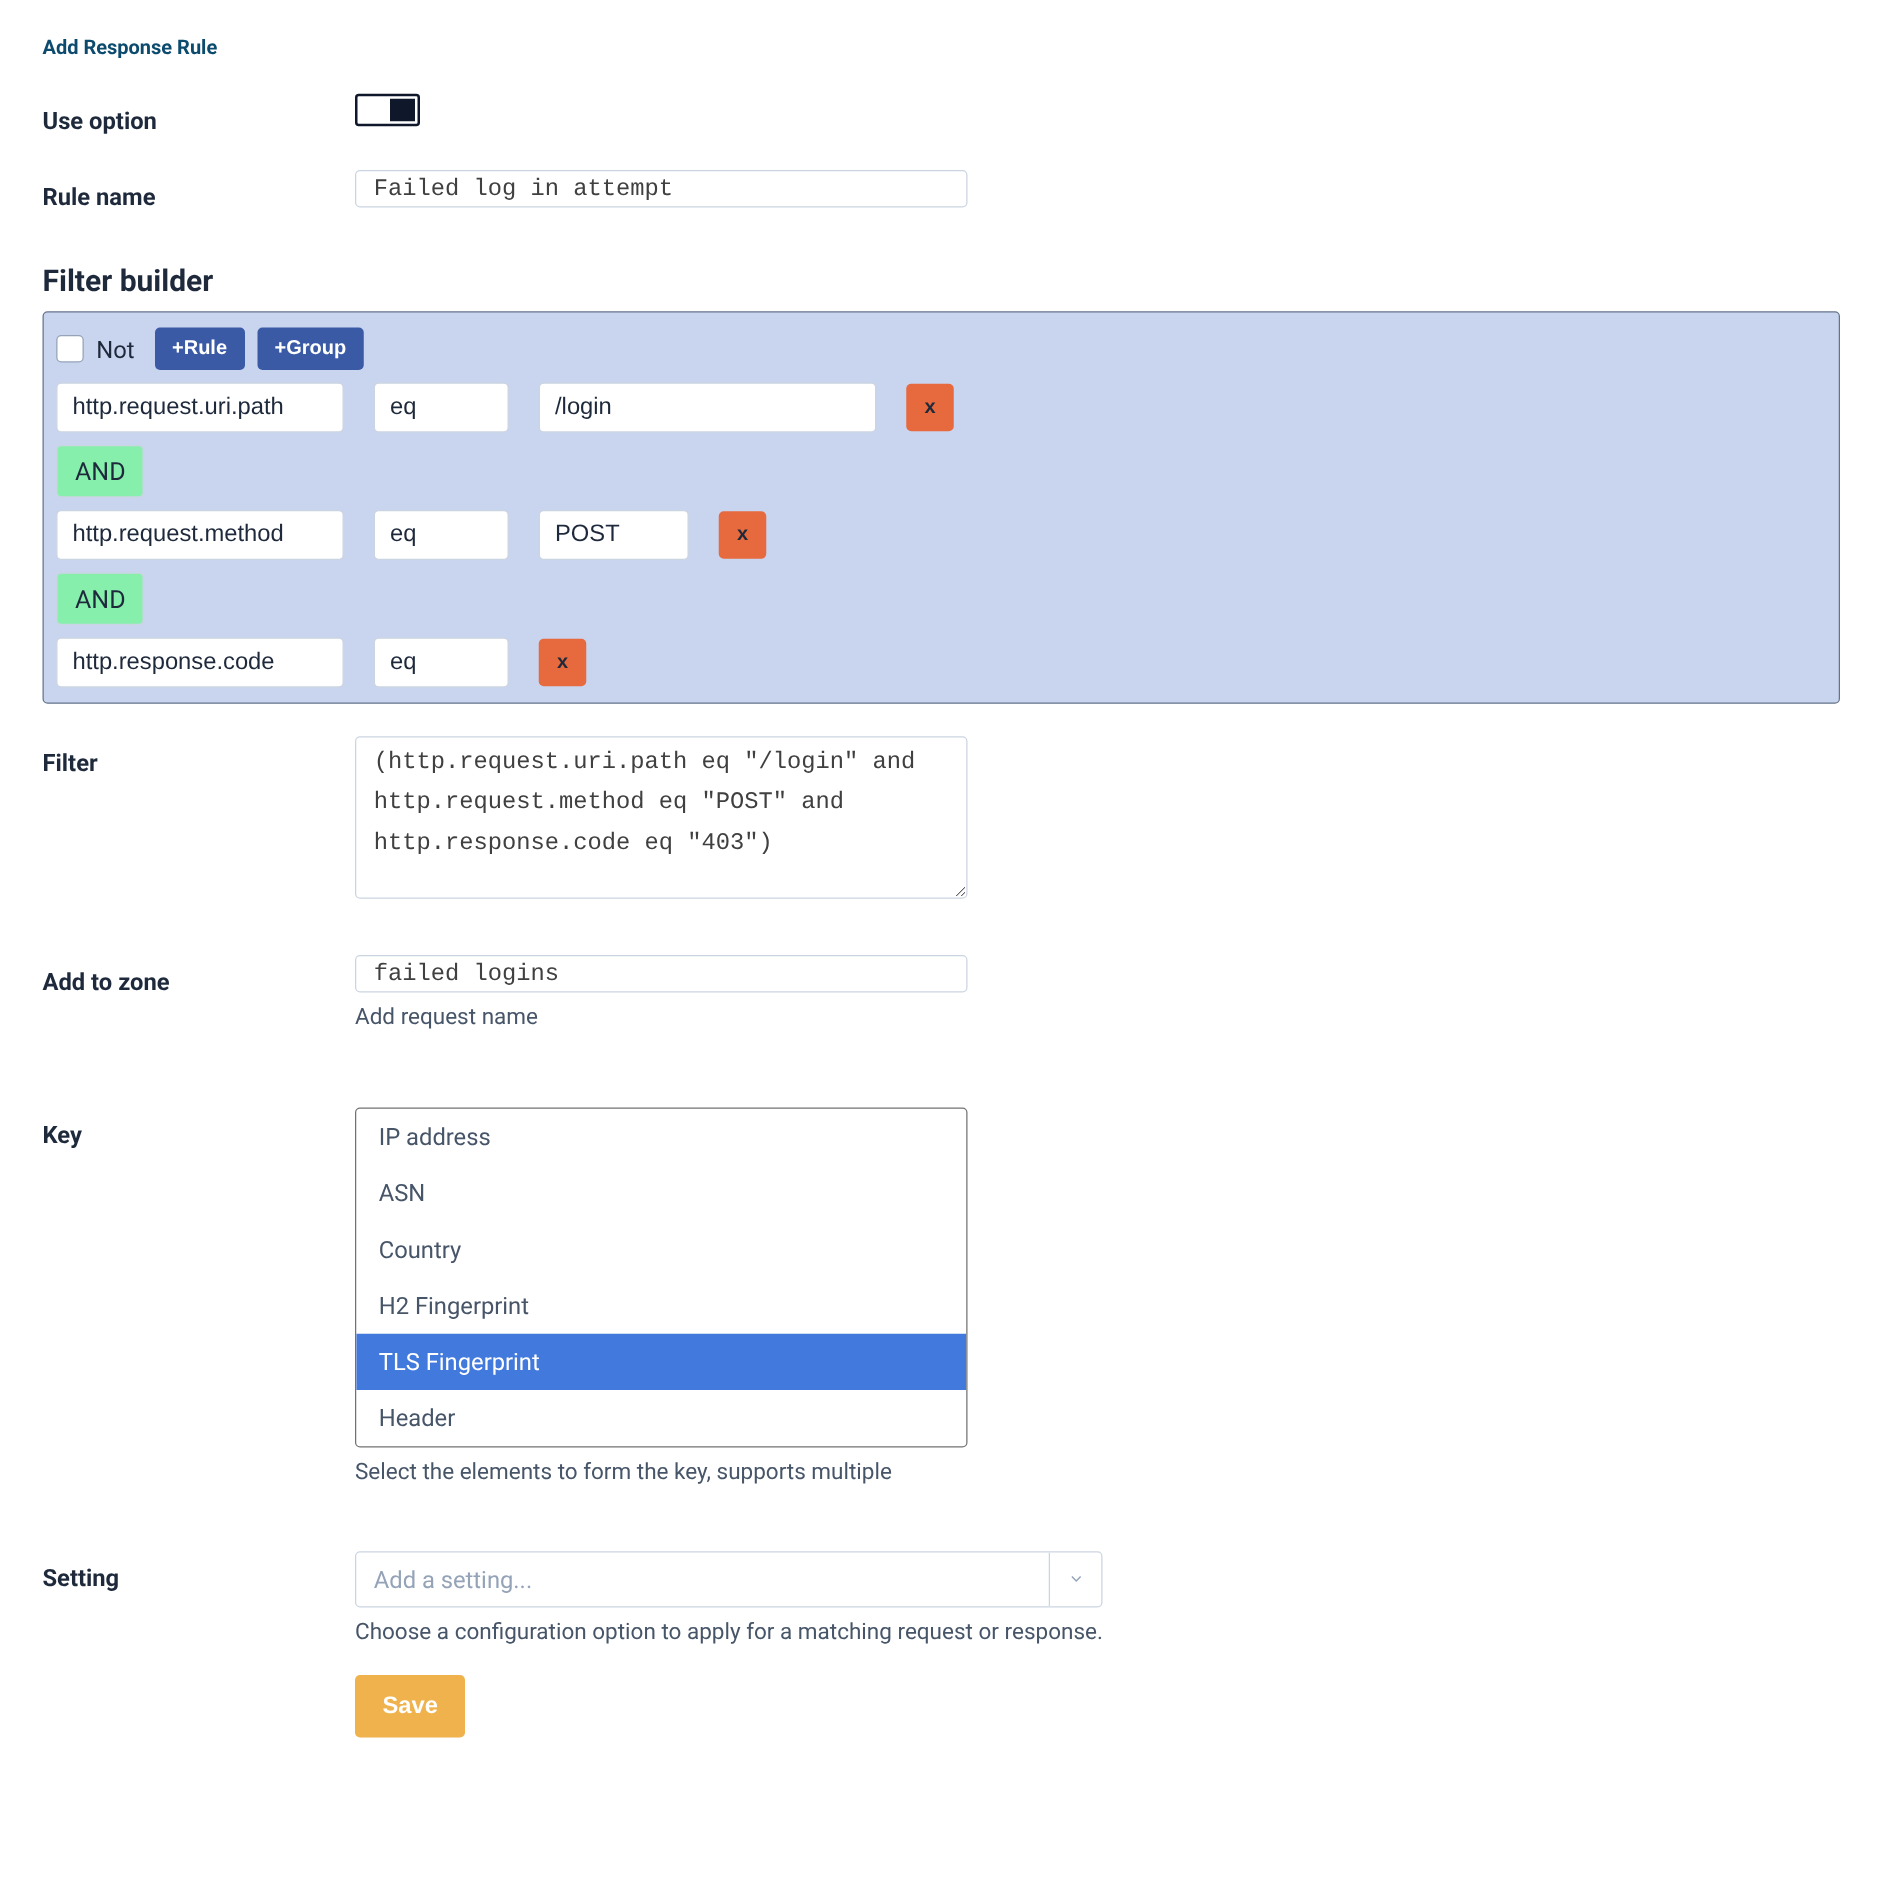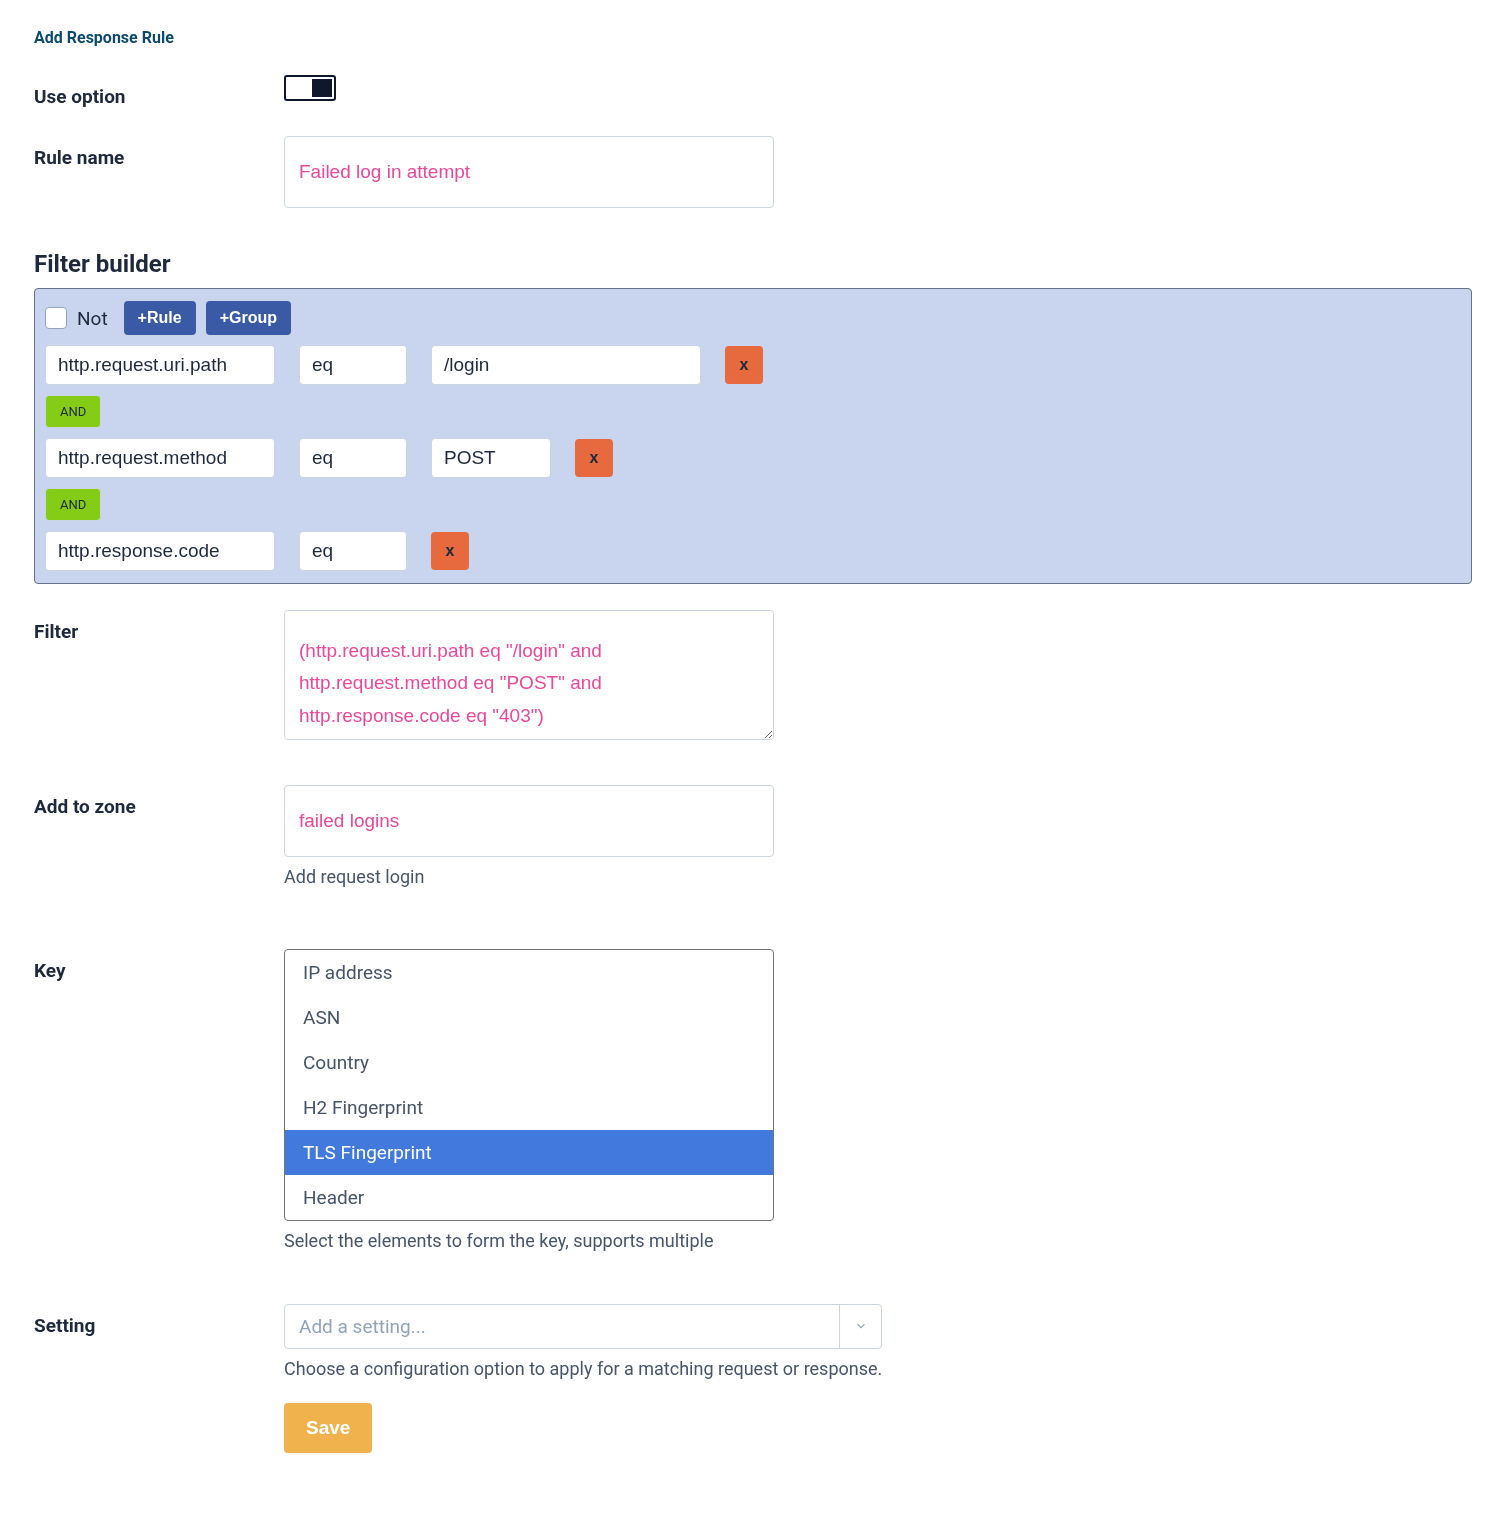--- a/index.html
+++ b/index.html
@@ -58,24 +58,24 @@
   width: 20px;
   height: 18px;
   background: #0f172a;
 }
 
 
 .txt-input, .txt-select {
   width: 100%;
   border: 1px solid #cbd5e1;
   border-radius: 4px;
-  padding: 24px 14px;
-  font-size: 19px;
-  font-family: Liberation Sans, sans-serif;
-  color: #ec4899;
+  padding: 3px 14px;
+  font-size: 19px;
+  font-family: Liberation Mono, monospace;
+  color: #404040;
   background: #fff;
 }
 .txt-input::placeholder { color: #94a3b8; }
 textarea.txt-input { resize: both; min-height: 130px; line-height: 1.7; }
 
 
 .fb-panel {
   border: 1px solid #64748b;
   border-radius: 4px;
   background: #c9d4ee;
@@ -133,25 +133,25 @@
   color: #1e293b;
   font-weight: 700;
   font-size: 16px;
   cursor: pointer;
   display: flex;
   align-items: center;
   justify-content: center;
 }
 .fb-and {
   display: inline-block;
-  background: #84cc16;
+  background: #86efac;
   border: 1px solid #cbd5e1;
   border-radius: 4px;
   padding: 8px 14px;
-  font-size: 13px;
+  font-size: 20px;
   margin-bottom: 10px;
   text-align: center;
 }
 
 
 .helper {
   color: #475569;
   font-size: 18px;
   margin-top: 8px;
   line-height: 1.35;
@@ -269,21 +269,21 @@
   <div class="form-label">Filter</div>
   <div class="form-control-col">
     <textarea class="txt-input" style="">(http.request.uri.path eq "/login" and http.request.method eq "POST" and http.response.code eq "403")</textarea>
   </div>
 </div>
 
 <div class="form-row" style="margin-top:40px;">
   <div class="form-label">Add to zone</div>
   <div class="form-control-col">
     <input type="text" class="txt-input" value="failed logins" style="">
-    <div class="helper">Add request login</div>
+    <div class="helper">Add request name</div>
   </div>
 </div>
 
 <div class="form-row" style="margin-top:60px;">
   <div class="form-label">Key</div>
   <div class="form-control-col">
     <div class="listbox" id="key-listbox">
         <div class="listbox-item">IP address</div>
         <div class="listbox-item">ASN</div>
         <div class="listbox-item">Country</div>

